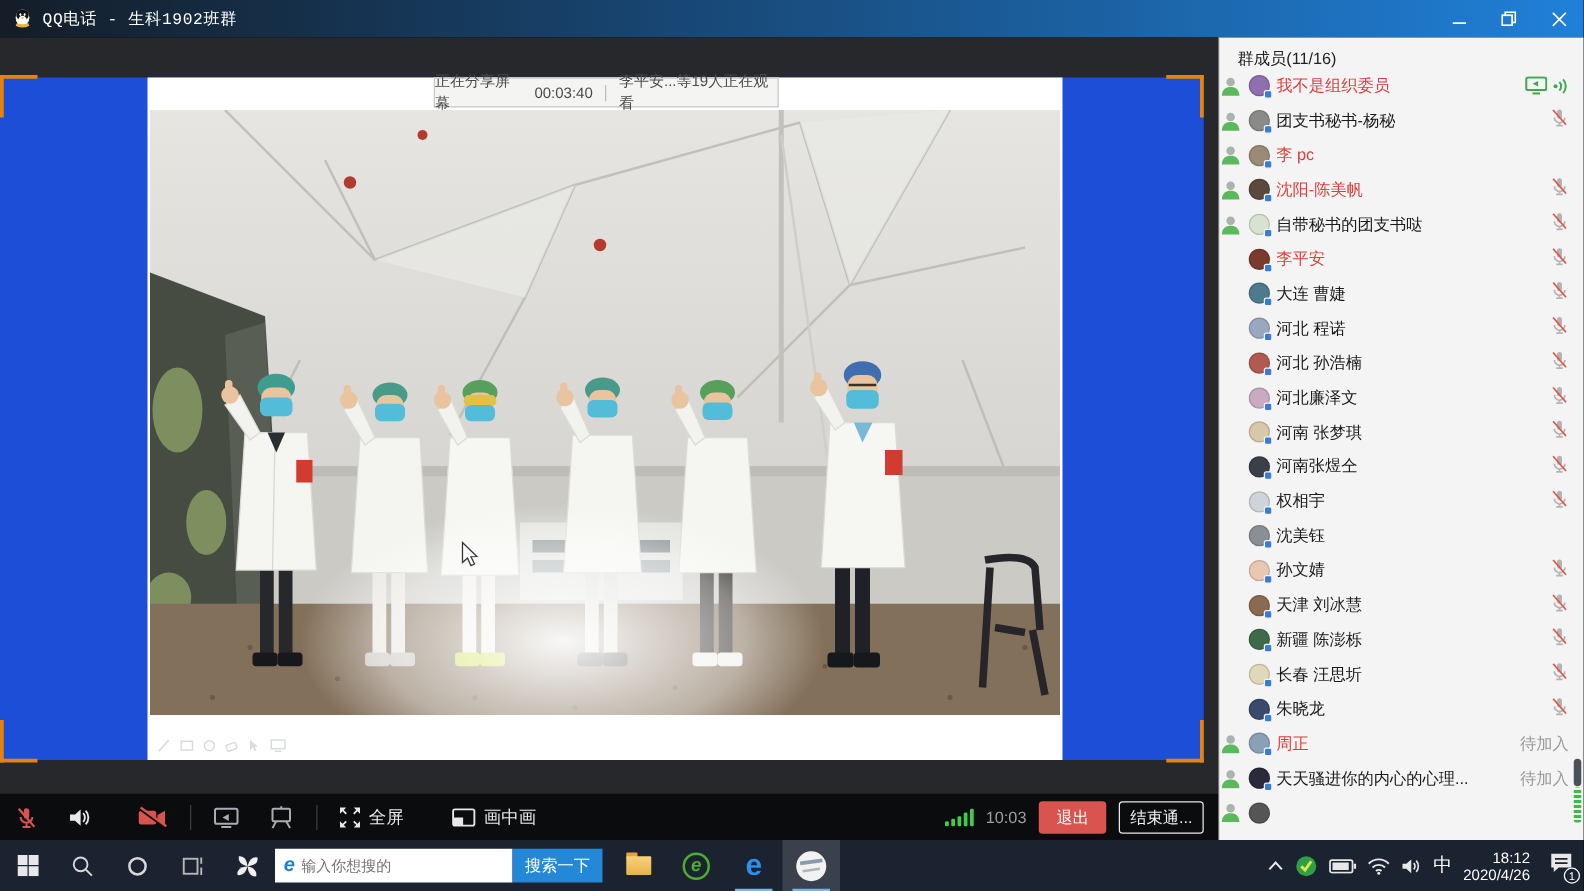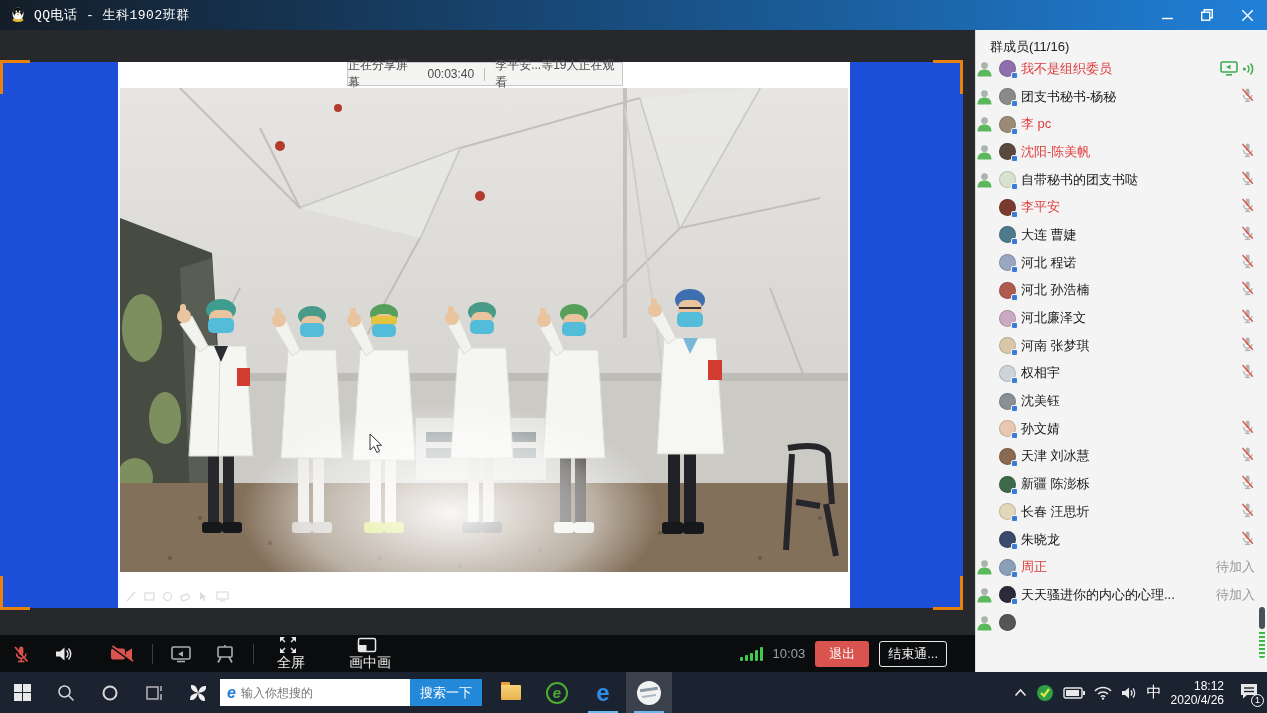--- a/index.html
+++ b/index.html
@@ -33,24 +33,24 @@
   .anno-bar svg { display:block; }
 
   .share-banner { position:absolute; top:0px; left:347px; width:276px; height:24px;
     background:#f4f4f3; border:1px solid #c9c9c9; display:flex; align-items:center;
     justify-content:center; gap:10px; font-size:12px; color:#4a4a4a; }
   .banner-div { width:1px; height:13px; background:#bdbdbd; }
 
   
   .call-toolbar { position:absolute; left:0; top:605px; width:975px; height:37px;
     background:#0b0c0e; display:flex; align-items:center; color:#e8e8e8; font-size:14px; }
-  .tb-ic { height:37px; display:flex; align-items:center; justify-content:center; padding:0 11px;flex-direction:column; }
+  .tb-ic { height:37px; display:flex; align-items:center; justify-content:center; padding:0 11px; }
   .tb-sep { width:1px; height:20px; background:#3a3d42; margin:0 6px; }
   .tb-label { margin-left:6px; }
-  .tb-right { position:absolute; right:28px; top:0; height:37px; display:flex; align-items:center; gap:10px; }
+  .tb-right { position:absolute; right:12px; top:0; height:37px; display:flex; align-items:center; gap:10px; }
   .sig { display:flex; align-items:flex-end; gap:2px; height:14px; }
   .sig i { display:block; width:3px; background:#3fca52; border-radius:1px; }
   .dur { color:#9aa0a6; font-size:13px; }
   .btn-exit { background:#d9534f; color:#fff; font-size:13px; padding:4px 14px; border-radius:3px; }
   .btn-end { border:1px solid #e8e8e8; color:#f0f0f0; font-size:13px; padding:3px 8px; border-radius:3px; }
 
   
   .sidebar { position:absolute; top:30px; left:975px; width:292px; height:642px;
     background:#f4f4f4; border-left:1px solid #dcdcdc; overflow:hidden; }
   .sb-header { padding:8px 0 2px 14px; font-size:13px; color:#222; }
@@ -691,20 +691,45 @@
 
     </span>
   </div>
         <div class="m-row">
     <span class="p-ic" style="visibility: hidden;">
       <svg width="17" height="16" viewBox="0 0 17 16">
         <circle cx="8.5" cy="4.6" r="3.4" fill="#a8b4ac"></circle>
         <path d="M1.5 15.5 C1.5 10.5 4.8 8.6 8.5 8.6 C12.2 8.6 15.5 10.5 15.5 15.5 Z" fill="#5cb85c"></path>
       </svg>
     </span>
+    <span class="avatar" style="background: rgb(58, 63, 74);">
+      <span class="badge"></span>
+    </span>
+    <span class="m-name">河南张煜仝</span>
+    <span class="row-right">
+
+      <span class="st-muted">
+        <svg width="15" height="16" viewBox="0 0 15 16">
+          <rect x="5.6" y="1.5" width="4" height="7.5" rx="2" fill="#b4b4b4"></rect>
+          <path d="M3.5 8 a4.2 4.2 0 0 0 8.4 0" fill="none" stroke="#b4b4b4" stroke-width="1.4"></path>
+          <line x1="7.6" y1="12.4" x2="7.6" y2="14" stroke="#b4b4b4" stroke-width="1.4"></line>
+          <line x1="5" y1="14.4" x2="10.2" y2="14.4" stroke="#b4b4b4" stroke-width="1.4"></line>
+          <line x1="2.5" y1="2" x2="12.8" y2="13.8" stroke="#e05548" stroke-width="1.4"></line>
+        </svg>
+      </span>
+
+    </span>
+  </div>
+        <div class="m-row">
+    <span class="p-ic" style="visibility: hidden;">
+      <svg width="17" height="16" viewBox="0 0 17 16">
+        <circle cx="8.5" cy="4.6" r="3.4" fill="#a8b4ac"></circle>
+        <path d="M1.5 15.5 C1.5 10.5 4.8 8.6 8.5 8.6 C12.2 8.6 15.5 10.5 15.5 15.5 Z" fill="#5cb85c"></path>
+      </svg>
+    </span>
     <span class="avatar" style="background: rgb(207, 212, 218);">
       <span class="badge"></span>
     </span>
     <span class="m-name">权相宇</span>
     <span class="row-right">
 
       <span class="st-muted">
         <svg width="15" height="16" viewBox="0 0 15 16">
           <rect x="5.6" y="1.5" width="4" height="7.5" rx="2" fill="#b4b4b4"></rect>
           <path d="M3.5 8 a4.2 4.2 0 0 0 8.4 0" fill="none" stroke="#b4b4b4" stroke-width="1.4"></path>

